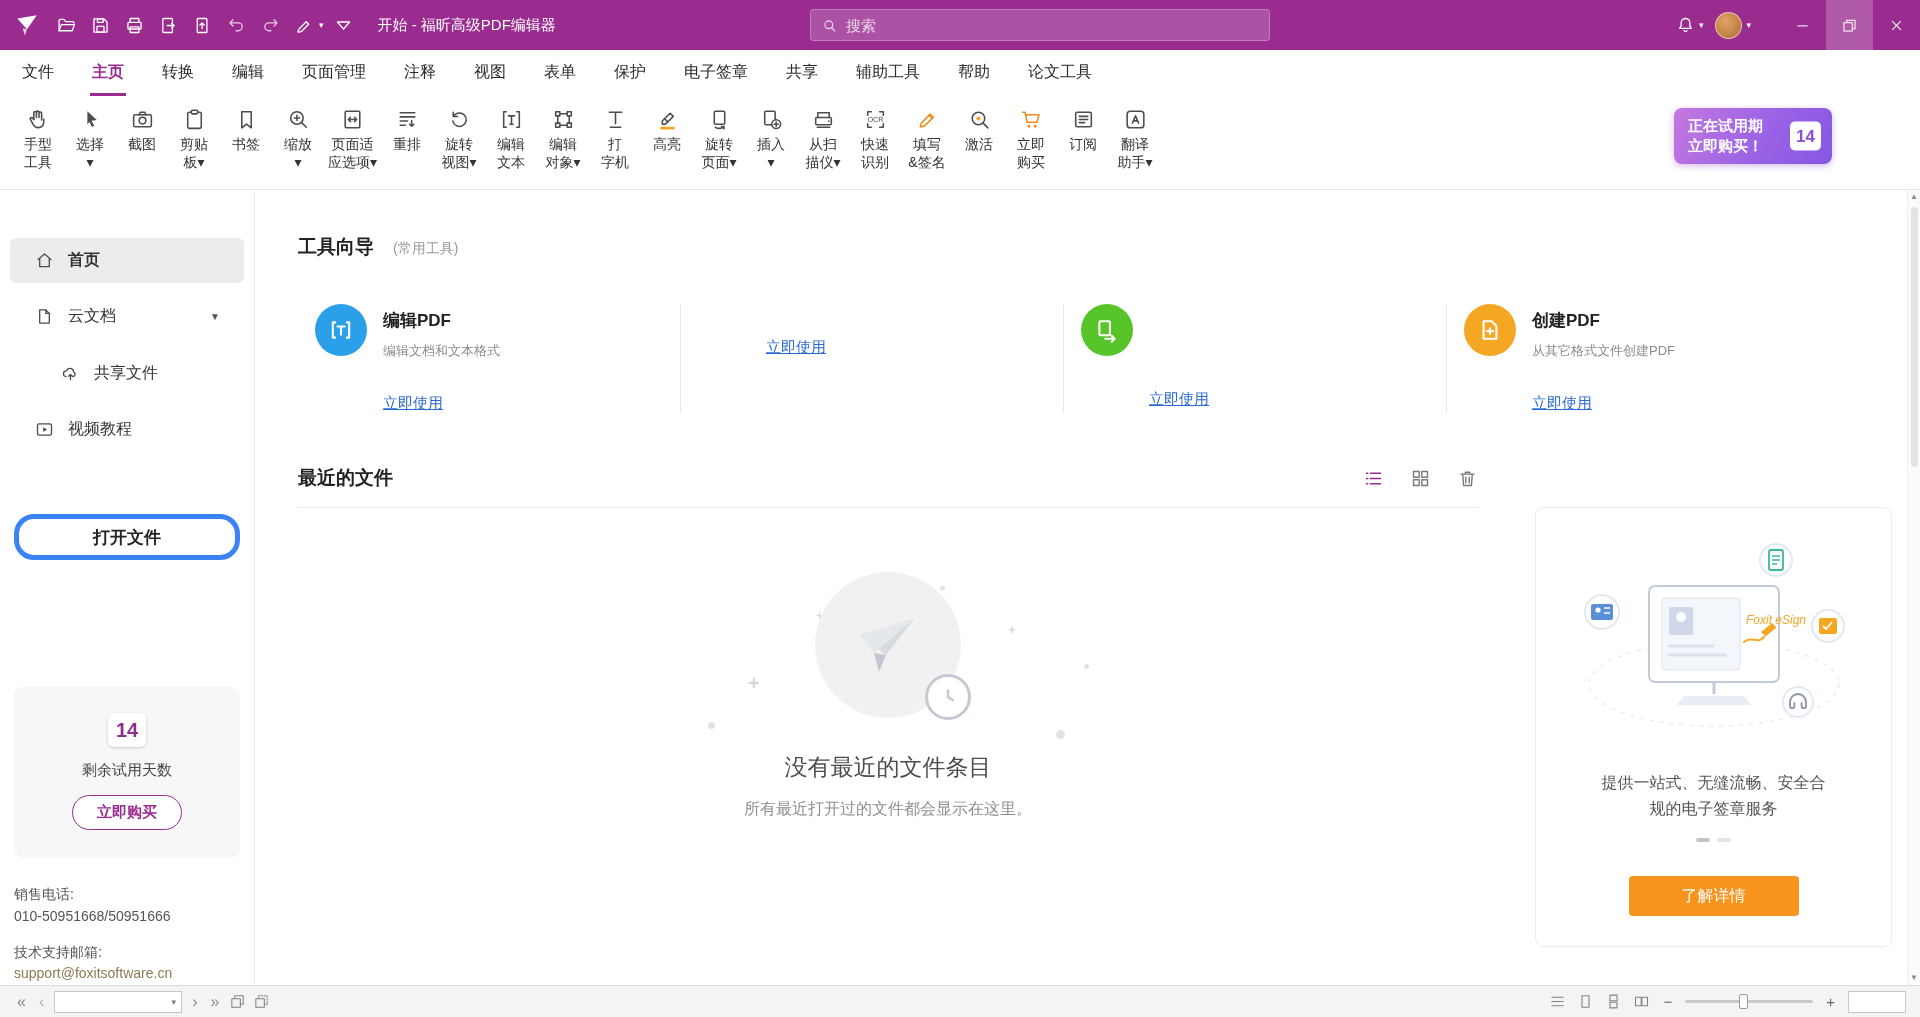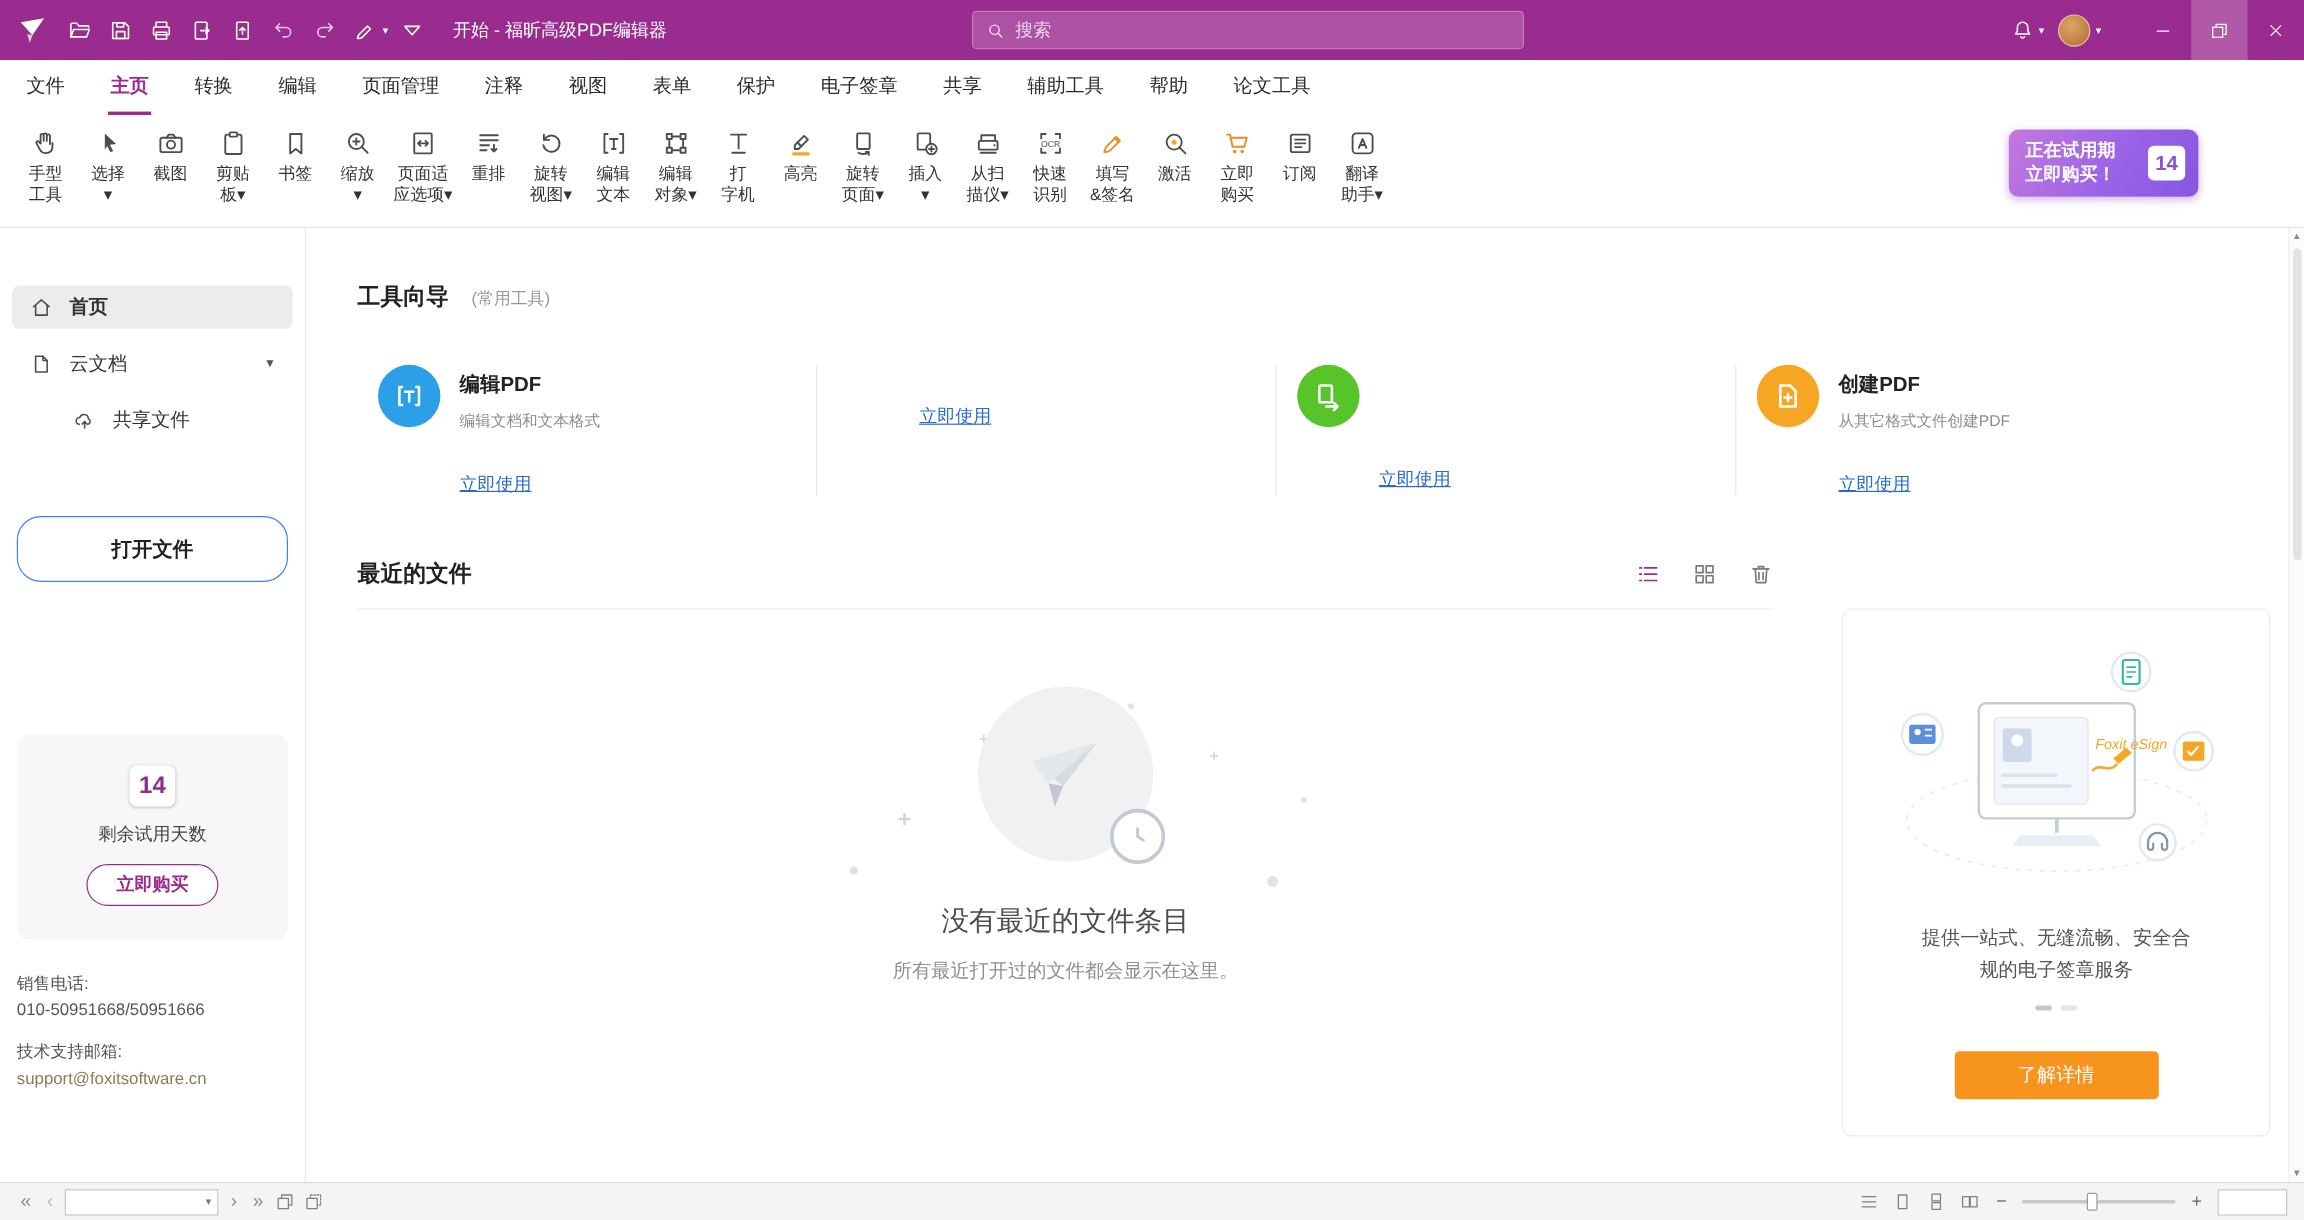--- a/index.html
+++ b/index.html
@@ -36,27 +36,27 @@
 .ric{height:31px;display:flex;align-items:center;justify-content:center}
 .ric svg{width:25px;height:25px;fill:none;stroke:#4d4d4d;stroke-width:1.5;stroke-linecap:round;stroke-linejoin:round}
 .rl{font-size:14px;line-height:18px;color:#333;white-space:nowrap;text-align:center;min-height:18px}
 .trial-badge{position:absolute;right:88px;top:12px;width:158px;height:56px;border-radius:8px;background:linear-gradient(120deg,#c478de 0%,#9b63e6 55%,#8657e2 100%);color:#fff;display:flex;align-items:center;padding:0 14px;box-shadow:0 2px 7px rgba(150,80,200,.4)}
 .tbadge-lines{font-size:15px;line-height:20px;font-weight:bold}
 .tbadge-days{position:absolute;right:11px;top:50%;transform:translateY(-50%);background:#fff;color:#8b4fd8;font-weight:bold;font-size:17px;width:31px;height:29px;border-radius:5px;display:flex;align-items:center;justify-content:center}
 
 
 .bodyrow{flex:1;display:flex;min-height:0;position:relative}
 .sidebar{flex:0 0 255px;border-right:1px solid #eaeaea;padding:48px 10px 0;display:flex;flex-direction:column}
-.side-item{height:36px;display:flex;align-items:center;gap:13px;padding:0 14px;border-radius:6px;font-size:16px;color:#333;margin-bottom:11px}
+.side-item{height:56px;display:flex;align-items:center;gap:13px;padding:0 24px;border-radius:6px;font-size:16px;color:#333;margin-bottom:11px}
 .side-item.active{background:#ececec;font-weight:bold}
 .side-item.sub{padding-left:50px}
 .si{display:flex}
 .si svg{width:21px;height:21px;fill:none;stroke:#4c4c4c;stroke-width:1.5;stroke-linecap:round;stroke-linejoin:round}
 .side-caret{margin-left:auto;font-size:10px;color:#555}
-.open-btn{margin:51px 4px 0;height:55px;border:1px solid #3b82f6;border-radius:20px;background:#fff;font-size:17px;font-weight:bold;color:#222;display:flex;align-items:center;justify-content:center;cursor:pointer}
+.open-btn{margin:51px 4px 0;height:55px;border:5px solid #3b82f6;border-radius:20px;background:#fff;font-size:17px;font-weight:bold;color:#222;display:flex;align-items:center;justify-content:center;cursor:pointer}
 .trial-box{margin:127px 4px 0;background:#f7f7f7;border-radius:10px;padding:26px 0 28px;display:flex;flex-direction:column;align-items:center}
 .td-num{background:#fff;color:#8b2f8a;font-weight:bold;font-size:20px;width:38px;height:34px;border-radius:6px;display:flex;align-items:center;justify-content:center;box-shadow:0 1px 3px rgba(0,0,0,.18)}
 .td-cap{margin-top:14px;font-size:15px;color:#444}
 .td-buy{margin-top:15px;padding:7px 24px;border:1px solid #9a2b8f;color:#9a2b8f;background:#fff;border-radius:18px;font-size:15px;font-weight:bold;cursor:pointer}
 .contact{margin:26px 4px 0;font-size:14px;color:#555;line-height:1.55}
 .contact .lbl{margin-top:14px}
 .contact .lbl:first-child{margin-top:0}
 .contact .email{color:#8d7b55}
 
 
@@ -504,20 +504,29 @@
         <span class="side-caret">▼</span>
       </div>
       <div class="side-item sub">
         <span class="si">
             <svg viewBox="0 0 24 24">
               <path d="M7 15.5a3.2 3.2 0 0 1 .4-6.4 4.2 4.2 0 0 1 8.2 1.1 2.8 2.8 0 0 1-.5 5.3"></path>
               <path d="M12 13v6M9.8 15.2L12 13l2.2 2.2"></path>
             </svg>
           </span>
         <span>共享文件</span>
+      </div>
+      <div class="side-item">
+        <span class="si">
+            <svg viewBox="0 0 24 24">
+              <rect x="4" y="5.5" width="16" height="13" rx="2"></rect>
+              <path d="M10.5 9.5l4.5 2.5-4.5 2.5z" fill="#4c4c4c" stroke="none"></path>
+            </svg>
+          </span>
+        <span>视频教程</span>
       </div>
 
       <button class="open-btn">打开文件</button>
 
       <div class="trial-box">
         <div class="td-num">14</div>
         <div class="td-cap">剩余试用天数</div>
         <button class="td-buy">立即购买</button>
       </div>
 

